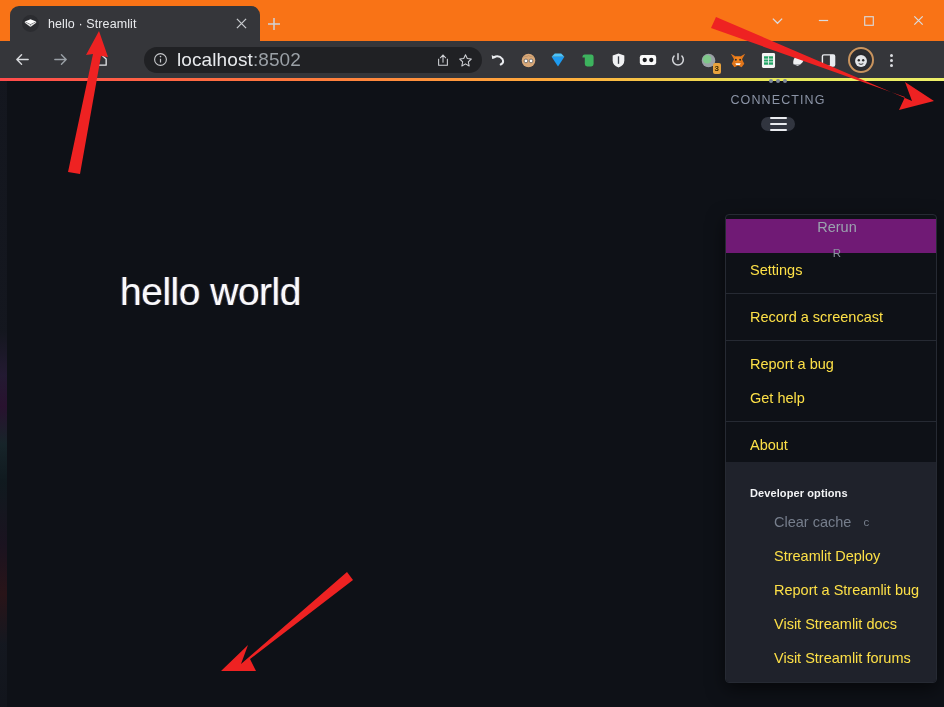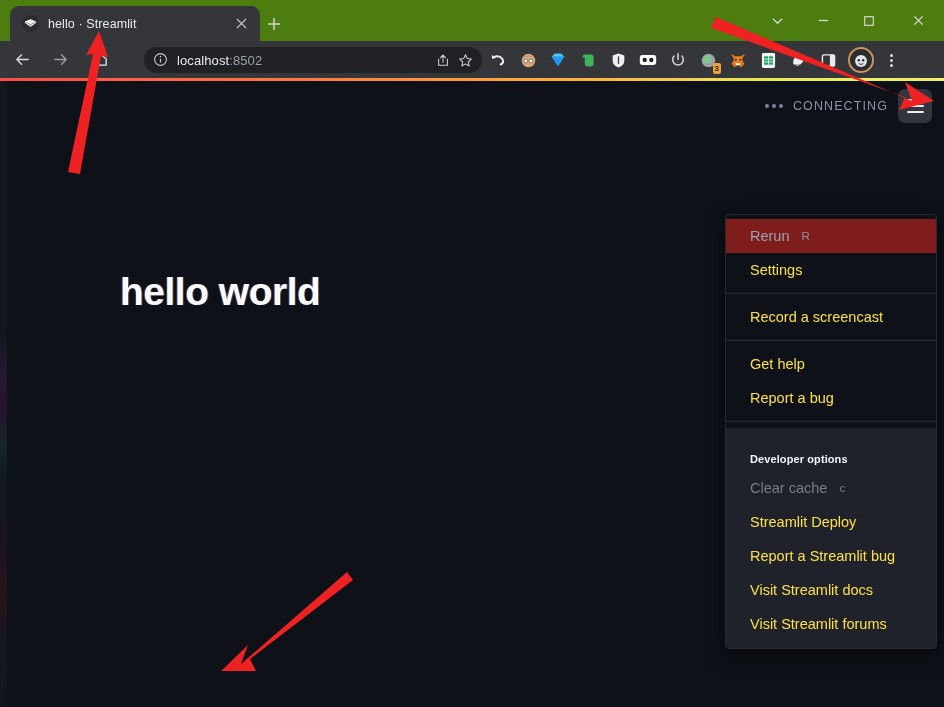--- a/index.html
+++ b/index.html
@@ -8,21 +8,21 @@
     overflow: hidden;
     background: #0e1117;
     font-family: "Liberation Sans", sans-serif;
   }
 
   
   .browser { position: absolute; inset: 0; }
 
   .tabstrip {
     position: absolute; left: 0; top: 0; width: 944px; height: 41px;
-    background: #4d7c0f;
+    background: #f97316;
   }
   .tab {
     position: absolute; left: 10px; top: 6px; width: 250px; height: 35px;
     background: #35363a;
     border-radius: 9px 9px 0 0;
     display: flex; align-items: center; padding: 0 8px 0 12px;
   }
   .tab-favicon {
     width: 17px; height: 17px; border-radius: 50%;
     background: #2b2c30;
@@ -69,21 +69,21 @@
   .nav-btn.enabled { color: #d8dadd; }
   .nav-btn.home { margin-left: 8px; color: #e2e4e7; }
 
   .omnibox {
     position: absolute; left: 144px; top: 47px;
     width: 338px; height: 26px;
     background: #202124; border-radius: 13px;
     display: flex; align-items: center; padding: 0 6px 0 9px;
   }
   .omni-info { width: 16px; height: 16px; color: #c6c8cb; flex: 0 0 auto; margin-right: 8px; }
-  .omni-url { flex: 1 1 auto; font-size: 13px; color: #e8eaed; white-space: nowrap; letter-spacing: .1px; }
+  .omni-url { flex: 1 1 auto; font-size: 19px; color: #e8eaed; white-space: nowrap; letter-spacing: .1px; }
   .omni-url .port { color: #9aa0a6; }
   .omni-act { width: 22px; height: 22px; display:flex; align-items:center; justify-content:center; color: #d0d2d6; flex:0 0 auto;}
 
   .ext-tray {
     position: absolute; left: 484px; top: 47px; height: 26px;
     display: flex; align-items: center; gap: 2px;
   }
   .ext {
     width: 28px; height: 26px;
     display: flex; align-items: center; justify-content: center;
@@ -124,37 +124,37 @@
       #241a33 47%, #2a1230 52%,
       #17252a 58%, #101a1f 64%,
       #1b1320 74%, #2a1418 82%,
       #141820 90%, #12151c 100%);
     opacity: .95;
   }
 
   .app-header {
     position: absolute; right: 0; top: 3px; width: 320px; height: 50px;
     display: flex; align-items: center; justify-content: flex-end;
-    padding-right: 12px; gap: 10px;
+    padding-right: 12px; gap: 10px; flex-direction: column;
   }
   .conn-dots { display: flex; gap: 3px; align-items: center; }
   .conn-dots i { width: 4px; height: 4px; border-radius: 50%; background: #7d8799; display: block; }
   .conn-label {
     font-size: 12.5px; letter-spacing: 1.1px; color: #8b94a6; font-weight: 400;
   }
   .hamburger {
     width: 34px; height: 34px; border-radius: 7px;
     background: #31353f;
     display: flex; flex-direction: column; align-items: center; justify-content: center; gap: 4px;
   }
   .hamburger i { width: 17px; height: 2px; background: #e9ebef; display: block; border-radius: 1px; }
 
   .page-title {
     position: absolute; left: 120px; top: 192px;
-    font-size: 39px; font-weight: 700; color: #fafafa;
+    font-size: 39px; font-weight: 400; color: #fafafa;
     letter-spacing: -.5px;
     text-shadow: -1px 0 rgba(80,140,255,.45), 1px 0 rgba(255,150,60,.35);
   }
 
   
   .menu {
     position: absolute; left: 725px; top: 136px; width: 212px;
     background: #0e1117;
     border: 1px solid #262a33;
     border-radius: 4px;
@@ -162,34 +162,34 @@
     overflow: hidden;
     padding-top: 4px;
   }
   .mi {
     height: 34px; display: flex; align-items: center;
     padding: 0 12px 0 24px;
     font-size: 14.5px; color: #fde047;
     gap: 12px;
   }
   .mi .sc { font-size: 11.5px; color: #8a929f; letter-spacing: .3px; }
-  .mi.hovered { background: #7f1d1d; color: #9ba3af; }
+  .mi.hovered { background: #701a75; color: #9ba3af; flex-direction: column; }
   .mi.hovered .sc { color: #8a929f; }
   .mi.disabled { color: #767e8c; }
   .mi.disabled .sc { color: #767e8c; }
   .msep { height: 1px; background: #262a33; margin: 6px 0; }
   .mgroup {
     background: #1f222b;
     padding: 22px 0 7px 0;
   }
   .mgroup-title {
     font-size: 11px; font-weight: 700; color: #f3f4f6;
     padding: 3px 0 6px 24px; letter-spacing: .1px;
   }
-  .mgroup .mi { background: transparent; }
+  .mgroup .mi { background: transparent; margin-left: 24px; }
 
   
   .anno { position: absolute; inset: 0; pointer-events: none; }
 </style>
 </head>
 <body>
 
 <div class="browser">
 
   <div class="tabstrip">
@@ -409,28 +409,31 @@
 
       <div class="msep"></div>
 
       <div class="mi">
         <span>Record a screencast</span>
       </div>
 
       <div class="msep"></div>
 
       <div class="mi">
+        <span>Report a bug</span>
+      </div>
+      <div class="mi">
         <span>Get help</span>
       </div>
+
+      <div class="msep"></div>
+
       <div class="mi">
-        <span>Report a bug</span>
-      </div>
-
-      <div class="msep"></div>
-
+        <span>About</span>
+      </div>
 
       <div class="mgroup">
         <div class="mgroup-title">Developer options</div>
         <div class="mi disabled">
           <span>Clear cache</span>
           <span class="sc">c</span>
         </div>
         <div class="mi">
           <span>Streamlit Deploy</span>
         </div>

